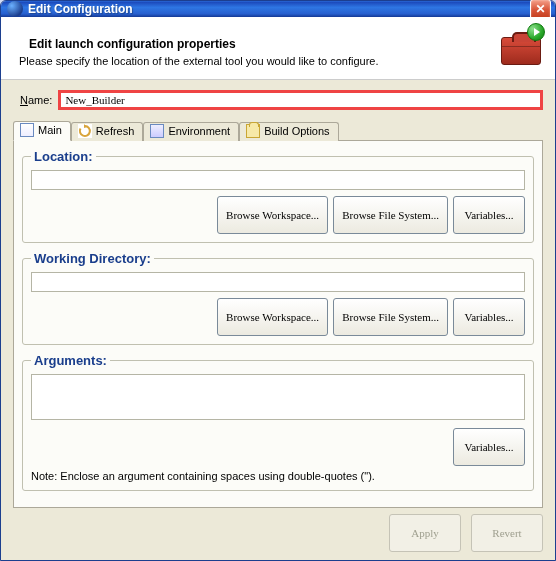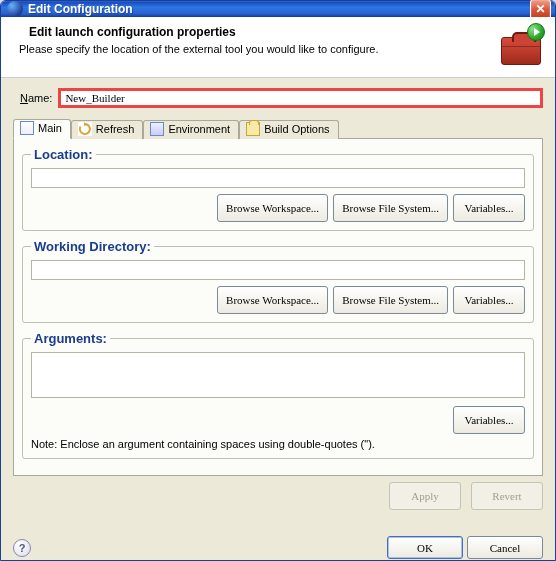--- a/index.html
+++ b/index.html
@@ -60,21 +60,21 @@
   }
   .header {
     background: white;
     padding: 8px 12px 12px 12px;
     border-bottom: 1px solid #ccc;
     display: flex;
     align-items: flex-start;
   }
   .header-text { flex: 1; }
   .header h1 {
-    margin: 0 0 4px 0;
+    margin: 12px 0 4px 0;
     font-size: 12px;
     font-weight: bold;
     padding-left: 16px;
   }
   .header p {
     margin: 0;
     font-size: 11px;
     color: #000;
     padding-left: 6px;
   }
@@ -225,21 +225,21 @@
   .btn-row {
     display: flex;
     justify-content: flex-end;
     gap: 5px;
   }
   button.btn {
     font-family: Tahoma;
     font-size: 11px;
     padding: 2px 8px;
     min-width: 72px;
-    height: 28px;
+    height: 38px;
     border: 1px solid #7a8a99;
     border-radius: 3px;
     background: linear-gradient(to bottom, #ffffff, #eceae0);
   }
   button.btn:disabled {
     color: #a0a090;
     border-color: #c5c3b6;
     background: #f2f0e6;
   }
   .note {

